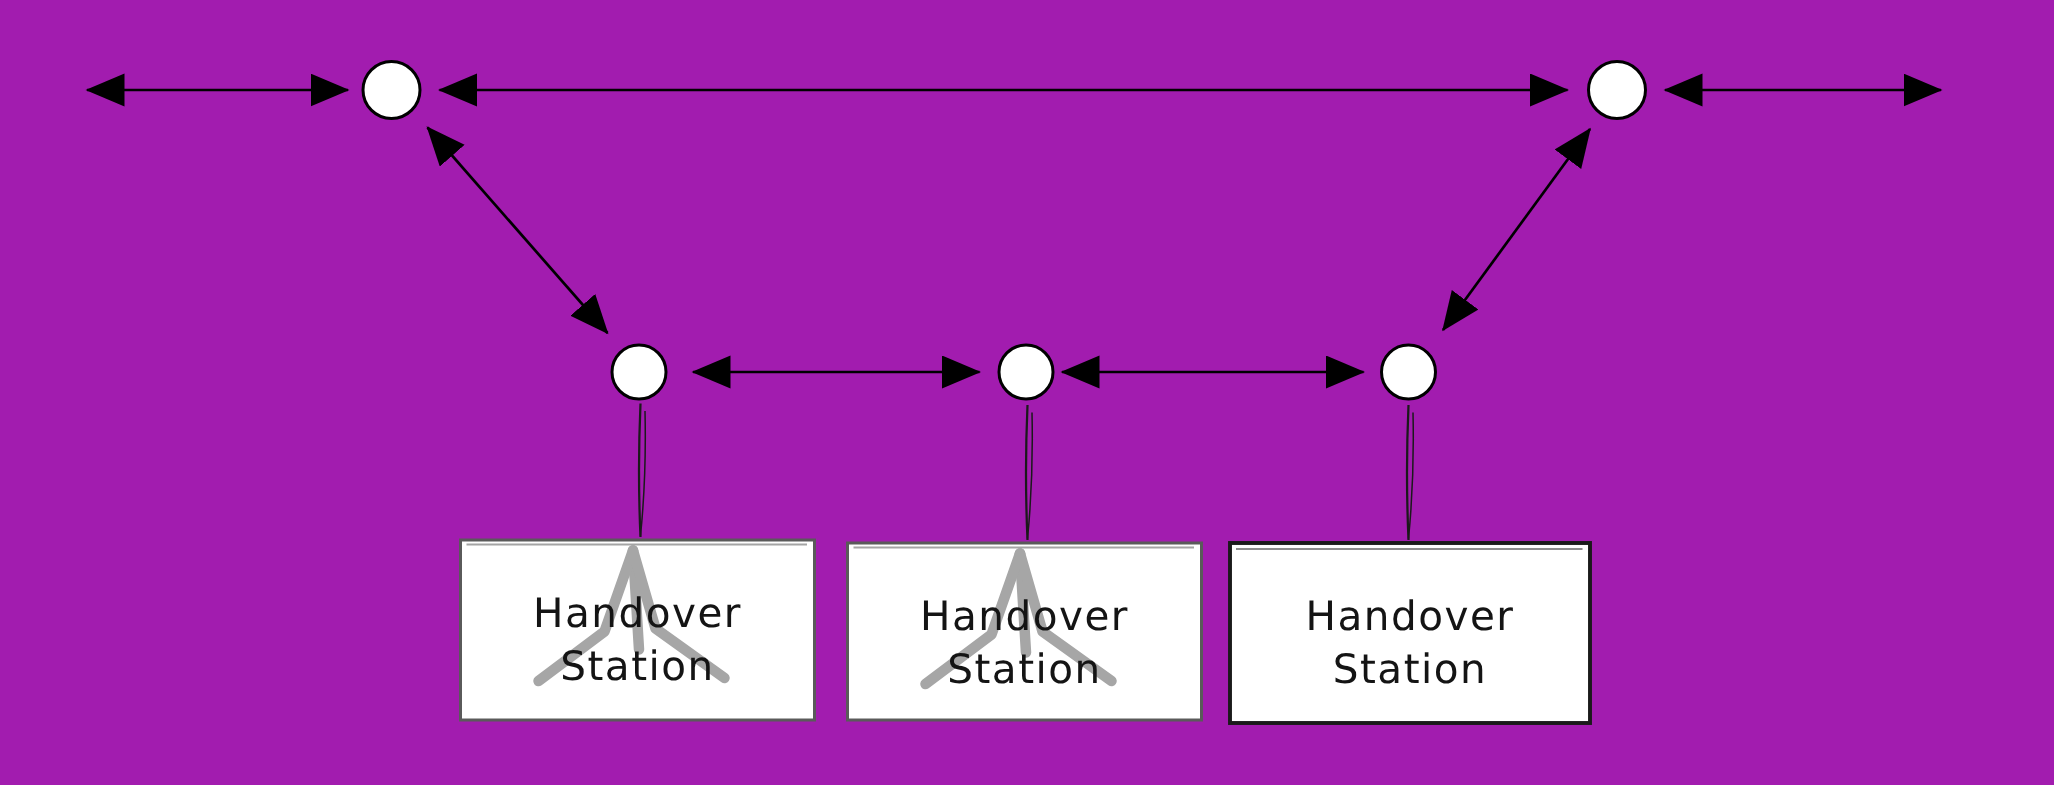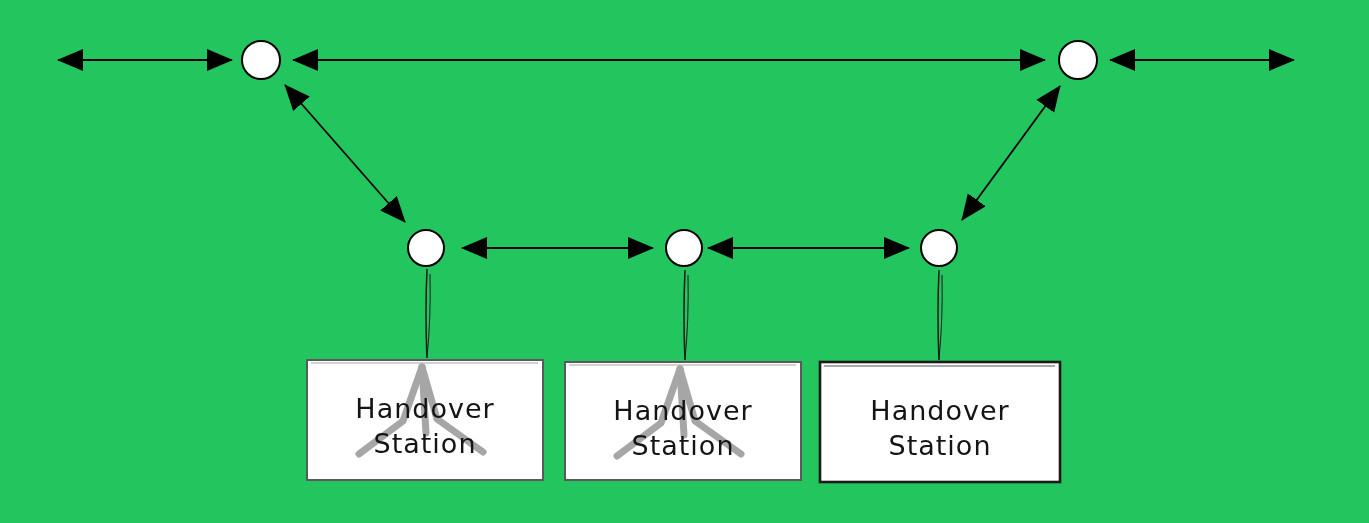--- a/index.html
+++ b/index.html
@@ -5,21 +5,21 @@
   html, body {
     margin: 0;
     padding: 0;
     background: #ffffff;
     font-family: "DejaVu Sans", "Liberation Sans", sans-serif;
   }
   .canvas {
     position: relative;
     width: 1369px;
     height: 523px;
-    background: #22c55e;
+    background: #a21caf;
     overflow: hidden;
   }
   svg { display: block; }
   .station-label {
     font-family: "DejaVu Sans", "Liberation Sans", sans-serif;
     font-size: 27px;
     fill: #141414;
     text-anchor: middle;
     letter-spacing: 1px;
   }

